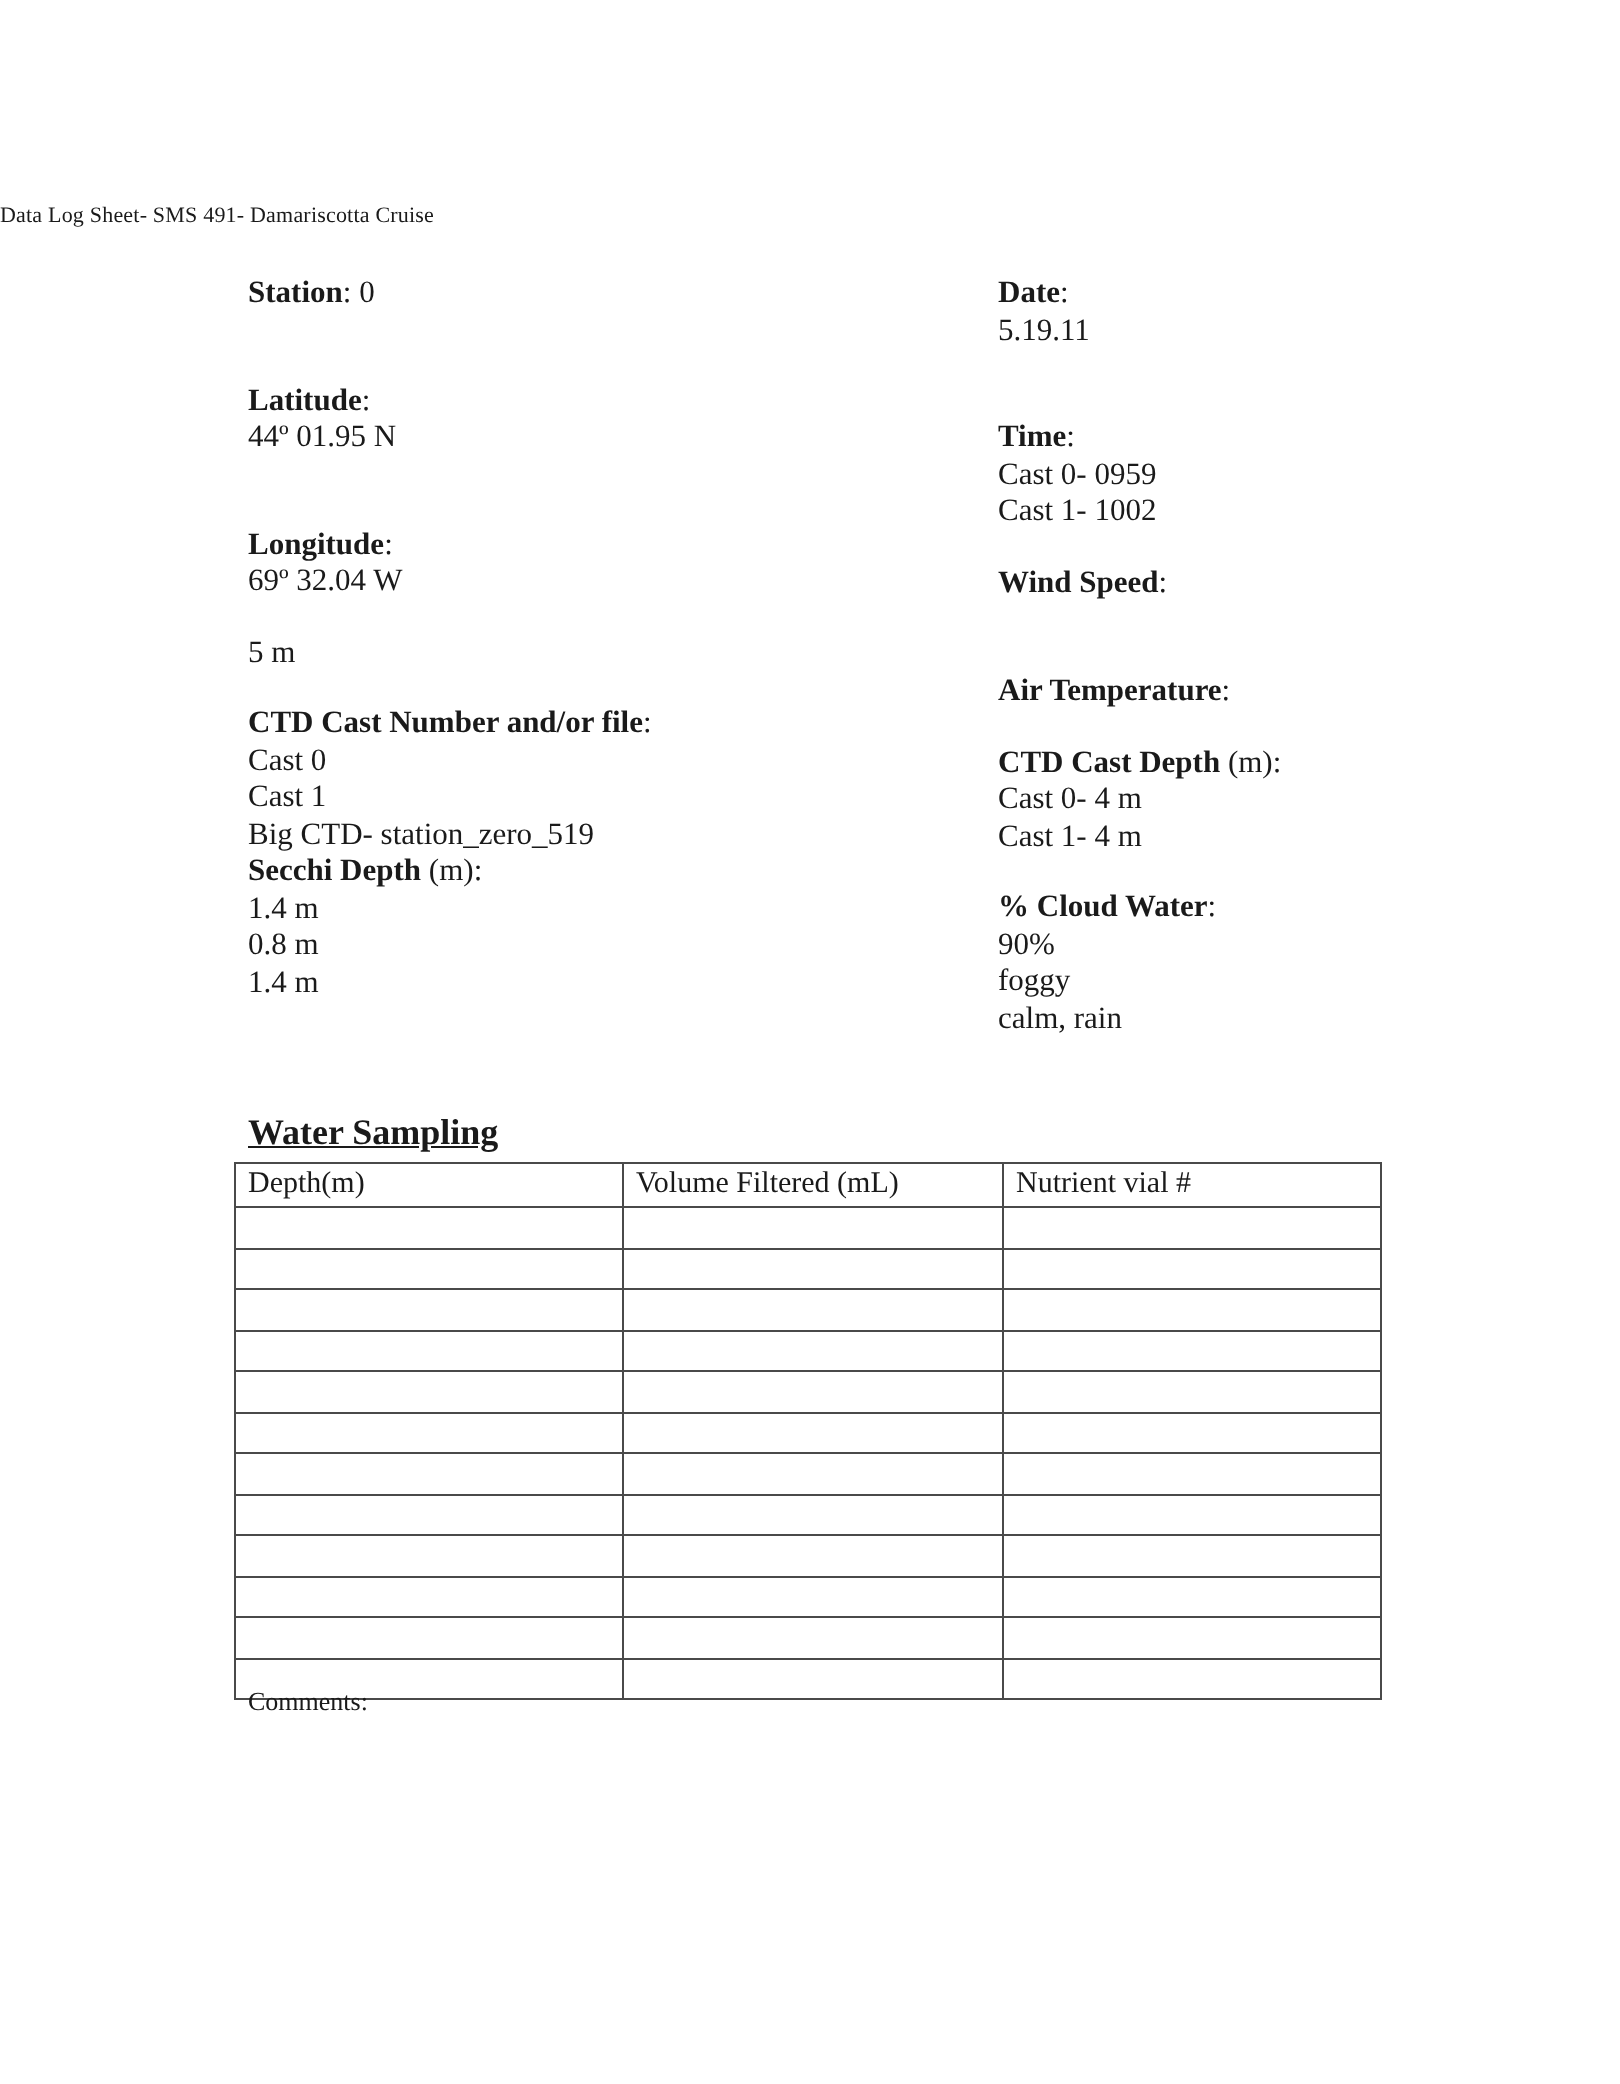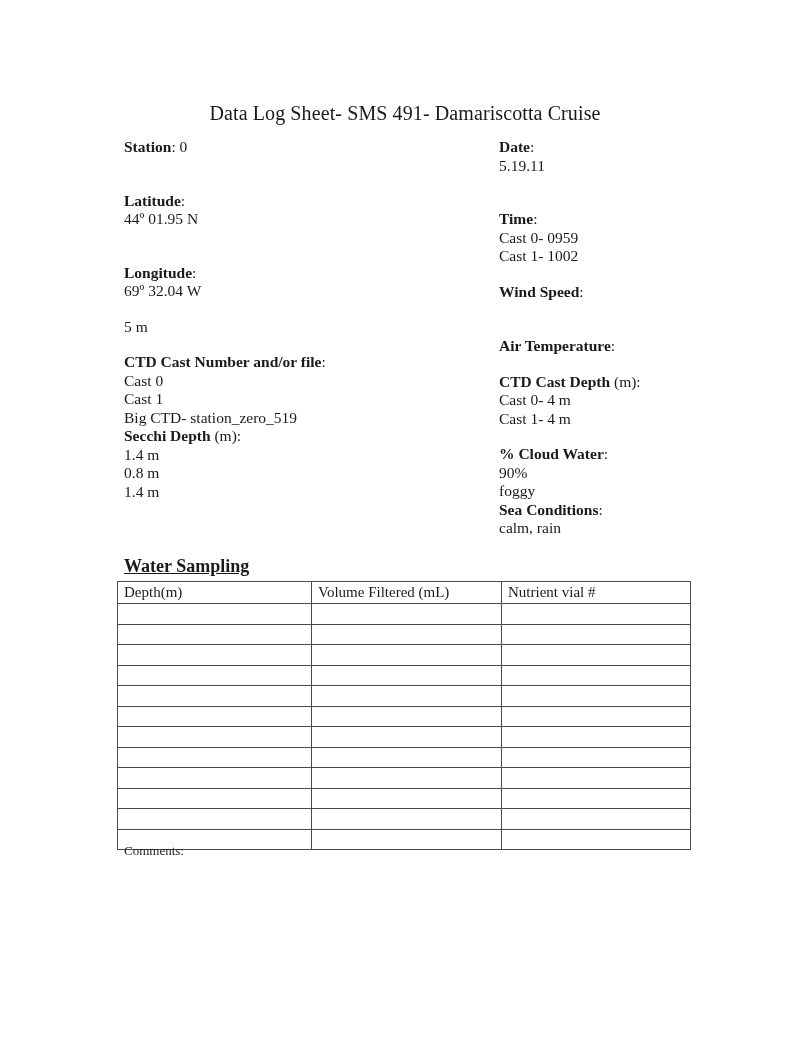--- a/index.html
+++ b/index.html
@@ -19,22 +19,22 @@
     position: absolute;
     left: 0; top: 0;
     width: 810px;
     height: 1042px;
     background: #fff;
   }
   .doc-title {
     position: absolute;
     left: 0; top: 102px;
     width: 810px;
-    text-align: center;
-    font-size: 20px;
+    text-align: left;
+    font-size: 11px;
     letter-spacing: 0.1px;
   }
   .fields {
     position: absolute;
     left: 124px;
     top: 138px;
     width: 566px;
   }
   .col-left {
     position: absolute;
@@ -181,21 +181,20 @@
           <div class="value">Cast 0- 4 m</div>
           <div class="value">Cast 1- 4 m</div>
         </div>
         <div style="height: 17px;"></div>
         <div class="field">
           <div class="label"><span>% Cloud Water</span><span class="colon">:</span></div>
           <div class="value">90%</div>
           <div class="value">foggy</div>
         </div>
         <div class="field">
-          <div class="label"><span>Sea Conditions</span><span class="colon">:</span></div>
           <div class="value">calm, rain</div>
         </div>
       </div>
   </div>
 
   <div class="section-heading">Water Sampling</div>
 
   <table class="sampling">
     <colgroup>
       <col class="c1">

